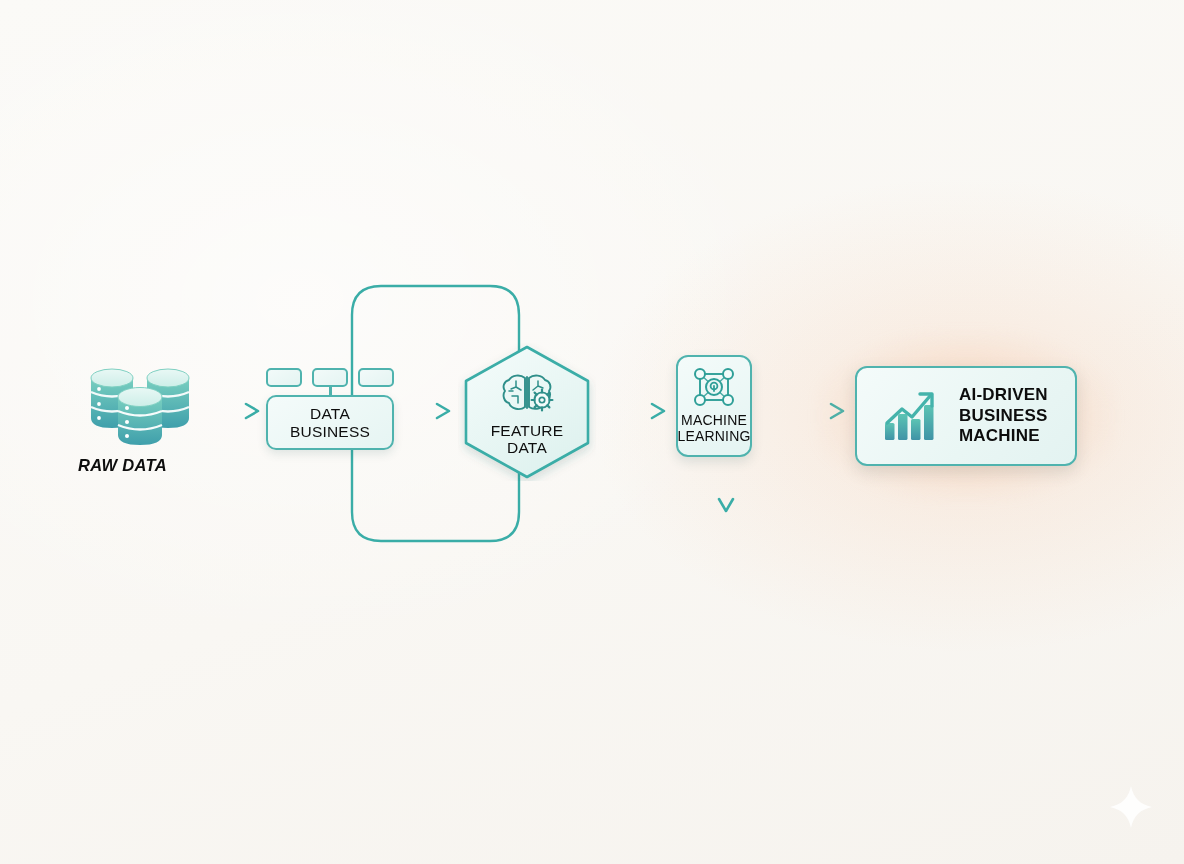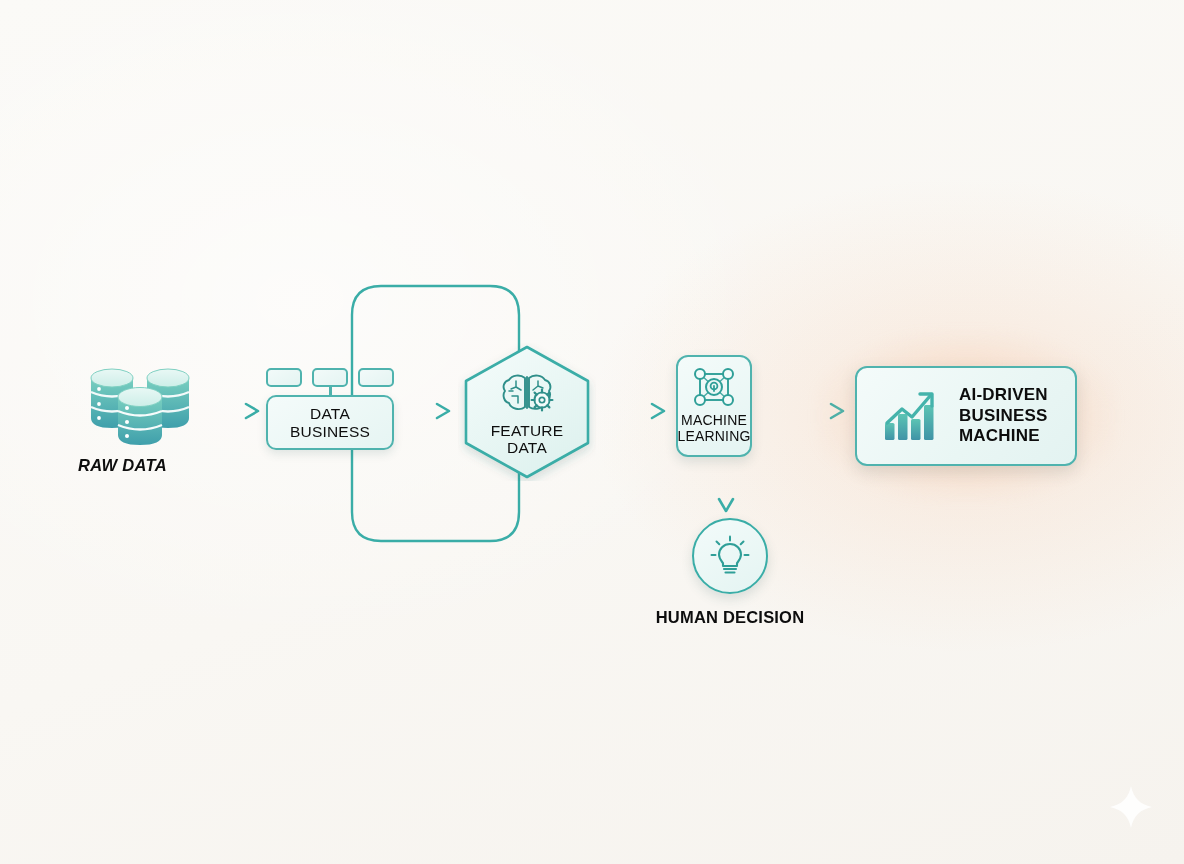--- a/index.html
+++ b/index.html
@@ -365,35 +365,18 @@
         <path d="M 37,4 L 49,4 L 49,16" fill="none" stroke="#44b3ab" stroke-width="3.4" stroke-linecap="round" stroke-linejoin="round"></path>
       </svg>
       <div id="insights-label">
         <span>AI-DRIVEN</span><br>
         <span>BUSINESS</span><br>
         <span>MACHINE</span>
       </div>
     </div>
   </div>
 
-  <div class="abs" id="human-decision-node">
-    <div id="human-decision-circle">
-      <svg id="human-decision-icon" viewBox="0 0 40 42">
-        <path d="M 20,9 C 13.5,9 9,14 9,19.5 C 9,23.5 11.5,26 13,28.2 L 13,31 L 27,31 L 27,28.2 C 28.5,26 31,23.5 31,19.5 C 31,14 26.5,9 20,9 Z" fill="none" stroke="#2f9f98" stroke-width="2.1" stroke-linejoin="round"></path>
-        <line x1="14" y1="34" x2="26" y2="34" stroke="#2f9f98" stroke-width="2.1" stroke-linecap="round"></line>
-        <line x1="15.5" y1="37.5" x2="24.5" y2="37.5" stroke="#2f9f98" stroke-width="2.1" stroke-linecap="round"></line>
-        <g stroke="#2f9f98" stroke-width="2" stroke-linecap="round">
-          <line x1="20" y1="1.5" x2="20" y2="5.5"></line>
-          <line x1="6.5" y1="6.5" x2="9.3" y2="9.3"></line>
-          <line x1="33.5" y1="6.5" x2="30.7" y2="9.3"></line>
-          <line x1="1.5" y1="20" x2="5.5" y2="20"></line>
-          <line x1="38.5" y1="20" x2="34.5" y2="20"></line>
-        </g>
-      </svg>
-    </div>
-    <div id="human-decision-caption">HUMAN DECISION</div>
-  </div>
 
   <svg class="abs" id="sparkle-watermark" viewBox="0 0 46 46">
     <path d="M 23,2 C 25.5,14 32,20.5 44,23 C 32,25.5 25.5,32 23,44 C 20.5,32 14,25.5 2,23 C 14,20.5 20.5,14 23,2 Z" fill="#ffffff" opacity="0.85"></path>
   </svg>
 
 </div>
 
 </body></html>

